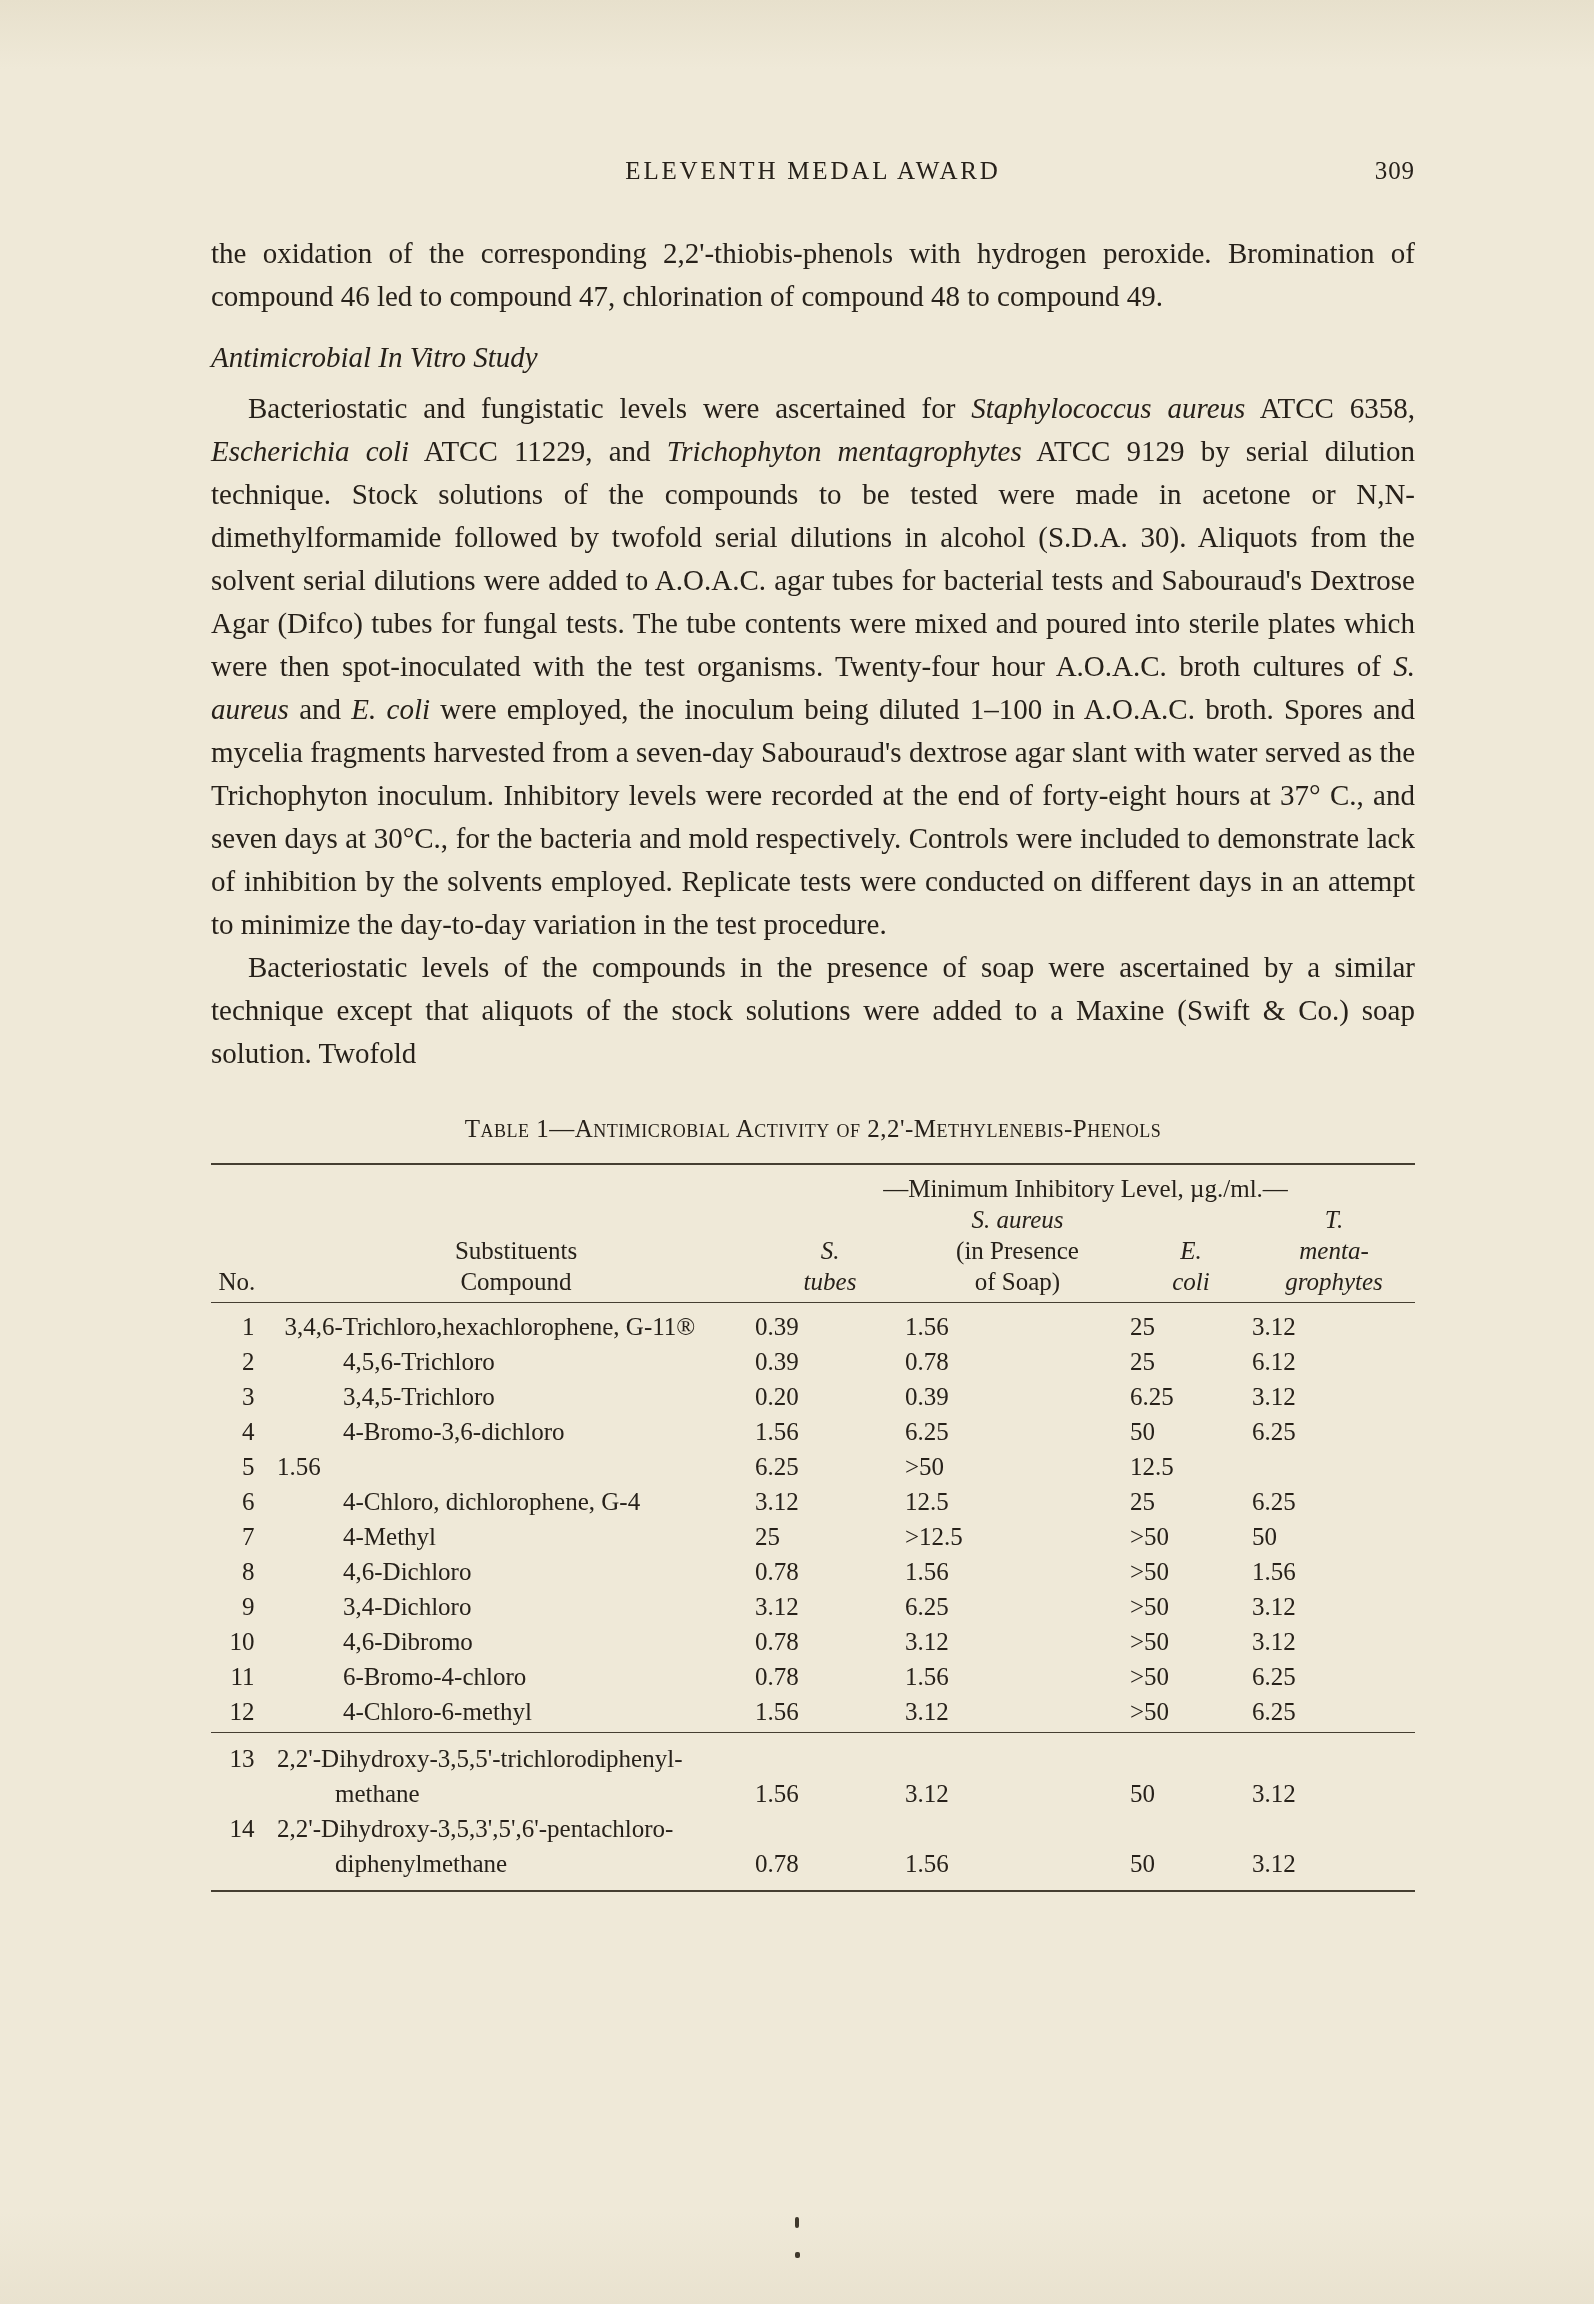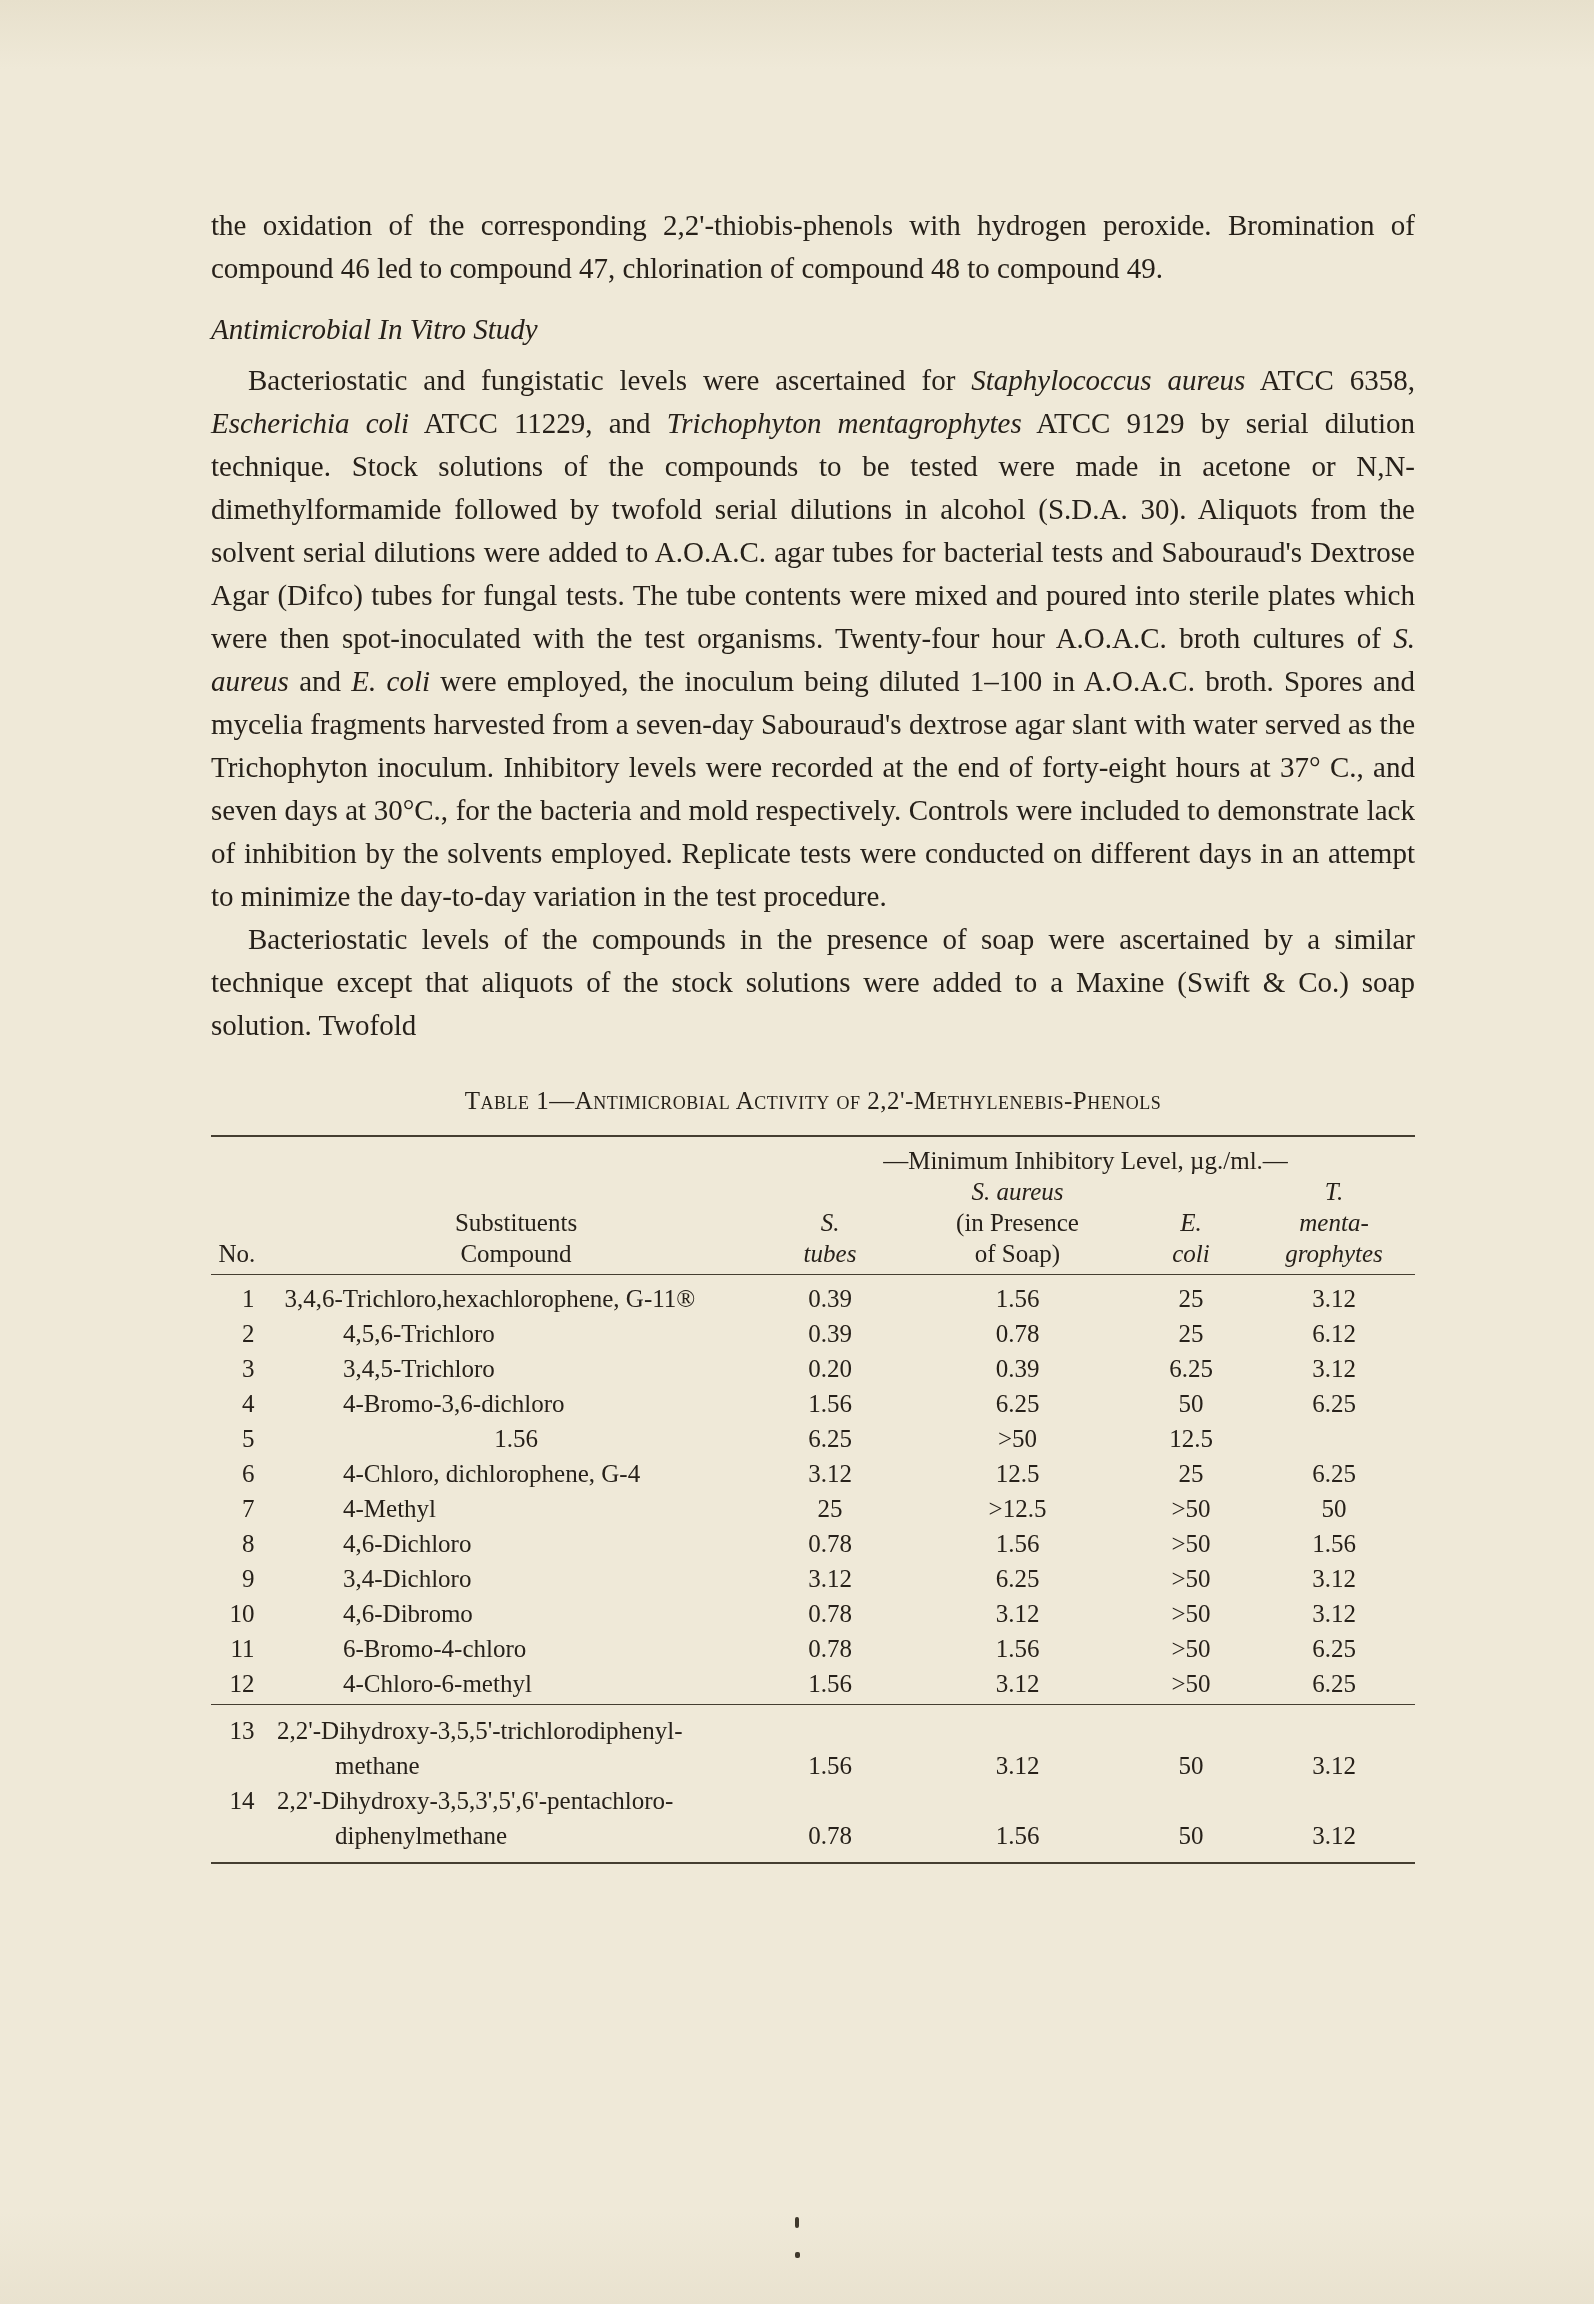--- a/index.html
+++ b/index.html
@@ -49,39 +49,43 @@
 
   .t-body { padding:5.6px 0 3.7px 0; }
   .tr {
     display:grid;
     grid-template-columns:66px 478px 150px 225px 122px 164px;
     line-height:35px;
   }
   .td-no { text-align:right; padding-right:22.5px; }
   .td-name { padding-left:7.5px; white-space:nowrap; overflow:visible; }
   .td-name.indent { padding-left:66px; }
-  .td-val { text-align:center; }
+  .td-val { }
 
   .t-body2 { padding:7.5px 0 9.4px 0; }
   .tr-tall { align-items:end; }
   .tr-tall .td-no { align-self:start; }
   .nm1 { white-space:nowrap; line-height:35px; }
   .nm2 { padding-left:58px; line-height:35px; }
 
   i { font-style:italic; }
 
   .artifact { position:absolute; background:#3f382c; border-radius:1.9px; }
   .artifact.a1 { left:795px; top:2217px; width:3.7px; height:11.2px; }
   .artifact.a2 { left:795px; top:2252px; width:4.7px; height:5.6px; }
 </style>
 </head>
 <body>
 
 <div class="content">
 
+  <div class="running-head-row">
+    <span class="running-head">ELEVENTH MEDAL AWARD</span>
+    <span class="page-number">309</span>
+  </div>
 
   <p class="body-para first">the oxidation of the corresponding 2,2'-thiobis-phenols with hydrogen peroxide.  Bromination of compound 46 led to compound 47, chlorination of compound 48 to compound 49.</p>
 
   <div class="section-heading">Antimicrobial In Vitro Study</div>
 
   <p class="body-para ind"><span>Bacteriostatic and fungistatic levels were ascertained for </span><i>Staphylococcus aureus</i><span> ATCC 6358, </span><i>Escherichia coli</i><span> ATCC 11229, and </span><i>Trichophyton mentagrophytes</i><span> ATCC 9129 by serial dilution technique.  Stock solutions of the compounds to be tested were made in acetone or N,N-dimethylformamide followed by twofold serial dilutions in alcohol (S.D.A. 30).  Aliquots from the solvent serial dilutions were added to A.O.A.C. agar tubes for bacterial tests and Sabouraud's Dextrose Agar (Difco) tubes for fungal tests.  The tube contents were mixed and poured into sterile plates which were then spot-inoculated with the test organisms.  Twenty-four hour A.O.A.C. broth cultures of </span><i>S. aureus</i><span> and </span><i>E. coli</i><span> were employed, the inoculum being diluted 1–100 in A.O.A.C. broth.  Spores and mycelia fragments harvested from a seven-day Sabouraud's dextrose agar slant with water served as the Trichophyton inoculum.  Inhibitory levels were recorded at the end of forty-eight hours at 37° C., and seven days at 30°C., for the bacteria and mold respectively.  Controls were included to demonstrate lack of inhibition by the solvents employed.  Replicate tests were conducted on different days in an attempt to minimize the day-to-day variation in the test procedure.</span></p>
 
   <p class="body-para ind">Bacteriostatic levels of the compounds in the presence of soap were ascertained by a similar technique except that aliquots of the stock solutions were added to a Maxine (Swift &amp; Co.) soap solution.  Twofold</p>
 
   <div class="table-caption">Table 1—Antimicrobial Activity of 2,2'-Methylenebis-Phenols</div>

